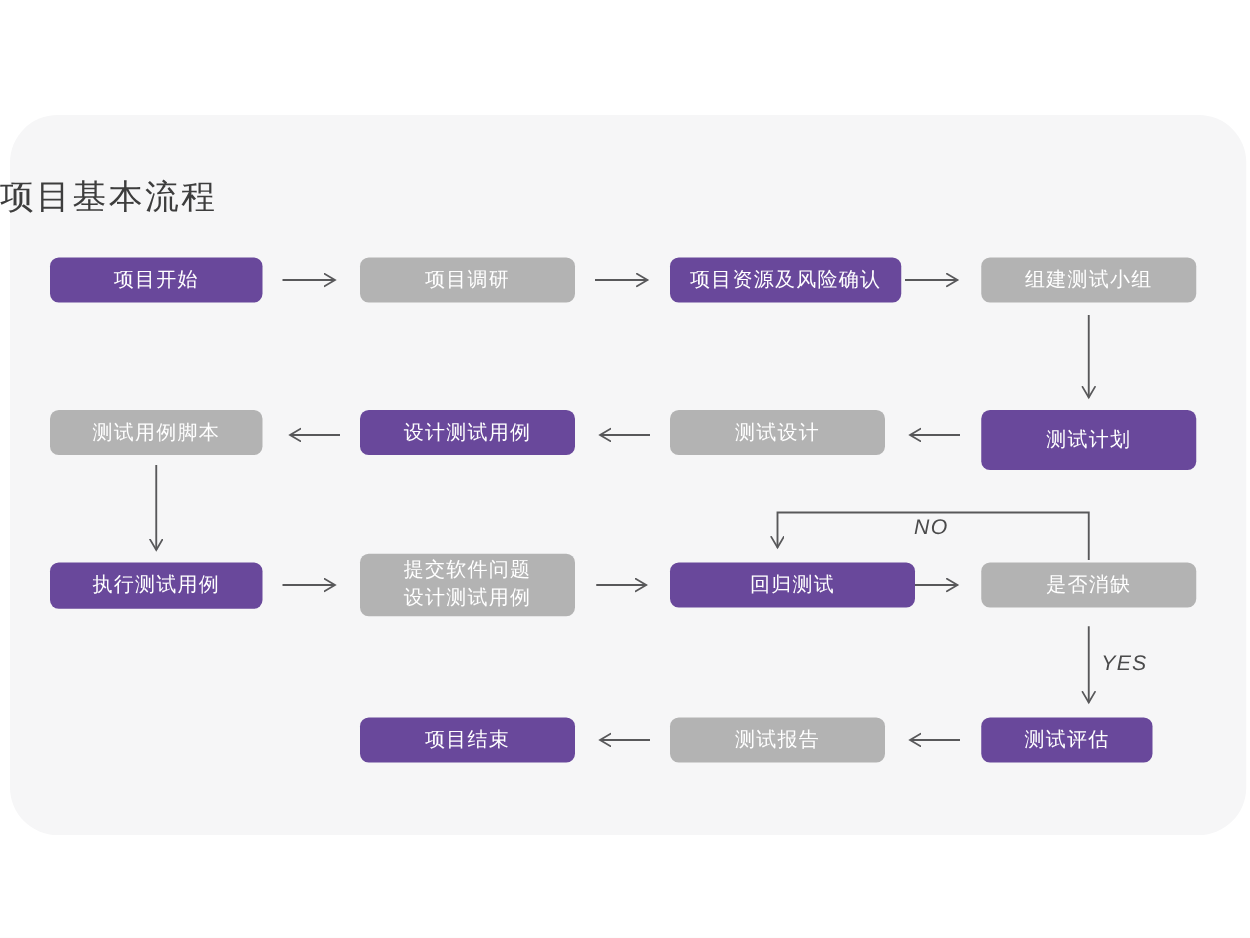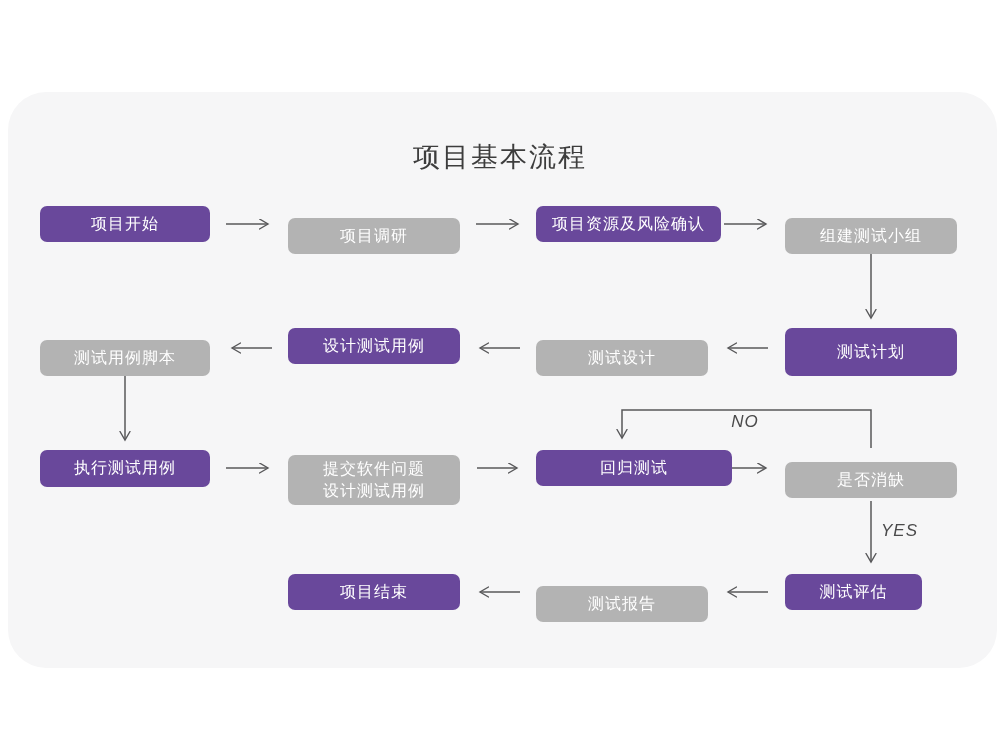--- a/index.html
+++ b/index.html
@@ -14,40 +14,40 @@
     position:absolute;
     left:8px;top:92px;
     width:989px;height:576px;
     background:#f6f6f7;
     border-radius:38px;
   }
   .title{
     position:absolute;
     left:0;right:0;top:139px;
     margin:0;
-    text-align:center;
+    text-align:left;
     font-size:27px;
     font-weight:500;
     letter-spacing:2px;
     color:#3d3d3d;
   }
   .node{
     position:absolute;
     display:flex;
     align-items:center;
     justify-content:center;
     border-radius:7px;
     color:#ffffff;
     font-size:16px;
     letter-spacing:1px;
     text-align:center;
     box-sizing:border-box;
   }
   .node.purple{background:#69489b;}
-  .node.gray{background:#b3b3b3;margin-top:12px;}
+  .node.gray{background:#b3b3b3;}
   .node.multiline{white-space:pre-line;line-height:22px;}
   .connectors{
     position:absolute;
     left:0;top:0;
     width:1000px;height:750px;
     pointer-events:none;
   }
   .edge-label{
     position:absolute;
     font-size:17px;

